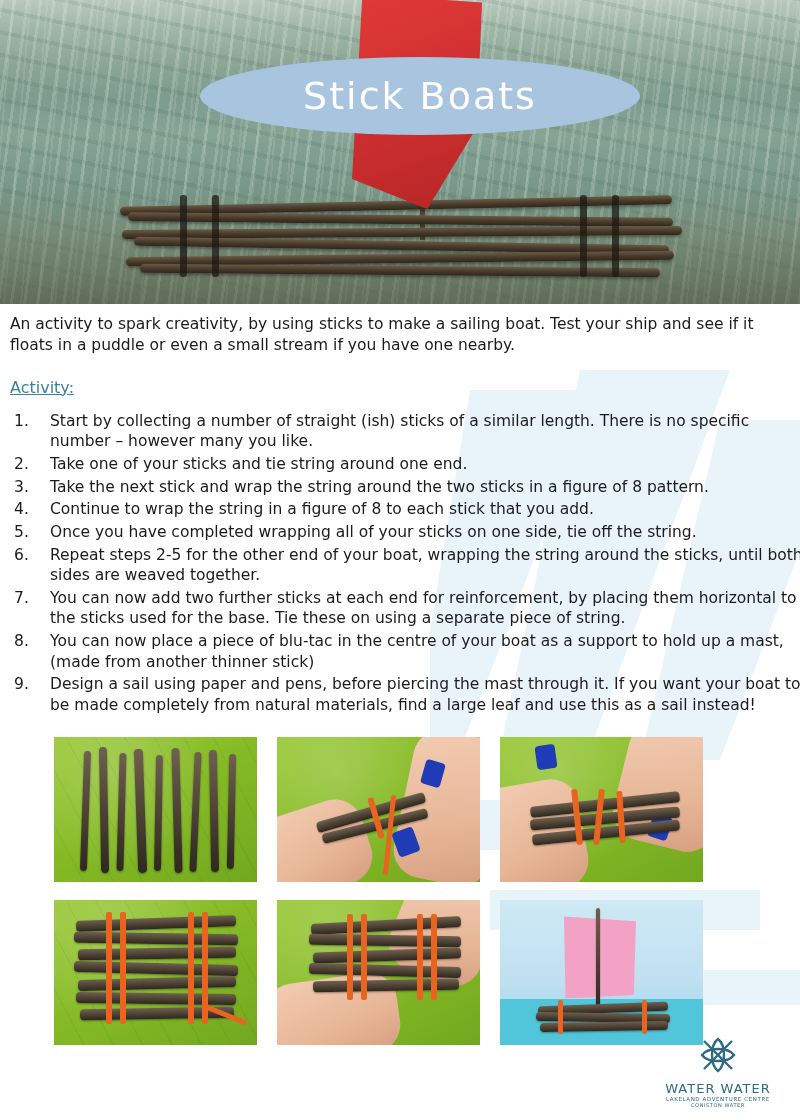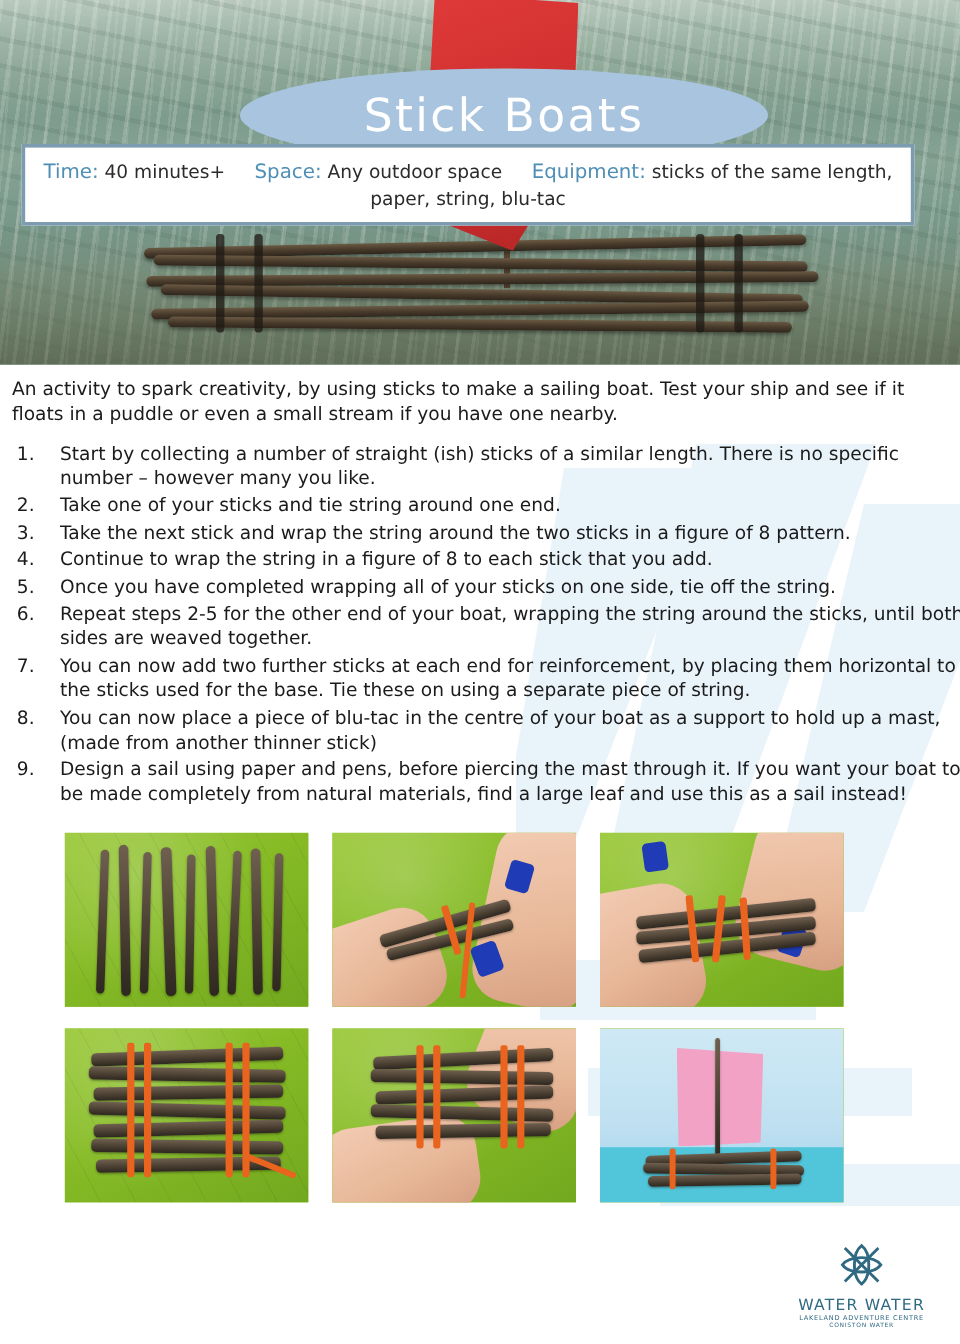--- a/index.html
+++ b/index.html
@@ -151,21 +151,21 @@
   .content {
     position: relative;
     z-index: 2;
     padding: 10px 6px 0 6px;
   }
   .intro {
     font-family: "DejaVu Sans", sans-serif;
     font-size: 15.5px;
     color: #1b1b1b;
     line-height: 1.35;
-    margin: 0 0 12px 4px;
+    margin: 0 0 0 4px;
     width: 790px;
   }
   .activity-head {
     font-family: "DejaVu Sans", sans-serif;
     font-size: 16px;
     color: #3a7fa8;
     text-decoration: underline;
     margin: 22px 0 14px 4px;
   }
   ol.steps {
@@ -323,37 +323,26 @@
     <div class="lash" style="left:60px;  top:0px;  height:82px;"></div>
     <div class="lash" style="left:92px;  top:0px;  height:82px;"></div>
     <div class="lash" style="left:460px; top:0px;  height:82px;"></div>
     <div class="lash" style="left:492px; top:0px;  height:82px;"></div>
   </div>
 
   <div class="title-oval">
     <h1>Stick Boats</h1>
   </div>
 
-  <div class="info-box">
-    <div class="info-text">
-      <span class="info-label">Time:</span>
-      <span>40 minutes+</span>
-      &nbsp;&nbsp;&nbsp;
-      <span class="info-label">Space:</span>
-      <span>Any outdoor space</span>
-      &nbsp;&nbsp;&nbsp;
-      <span class="info-label">Equipment:</span>
-      <span>sticks of the same length, paper, string, blu-tac</span>
-    </div>
-  </div>
 </div>
 
 <div class="content">
   <p class="intro">An activity to spark creativity, by using sticks to make a sailing boat.  Test your ship and see if it floats in a puddle or even a small stream if you have one nearby.</p>
 
+  <div class="activity-head">Activity:</div>
 
   <ol class="steps">
     <li>Start by collecting a number of straight (ish) sticks of a similar length. There is no specific number – however many you like.</li>
     <li>Take one of your sticks and tie string around one end.</li>
     <li>Take the next stick and wrap the string around the two sticks in a figure of 8 pattern.</li>
     <li>Continue to wrap the string in a figure of 8 to each stick that you add.</li>
     <li>Once you have completed wrapping all of your sticks on one side, tie off the string.</li>
     <li>Repeat steps 2-5 for the other end of your boat, wrapping the string around the sticks, until both sides are weaved together.</li>
     <li>You can now add two further sticks at each end for reinforcement, by placing them horizontal to the sticks used for the base. Tie these on using a separate piece of string.</li>
     <li>You can now place a piece of blu-tac in the centre of your boat as a support to hold up a mast, (made from another thinner stick)</li>

